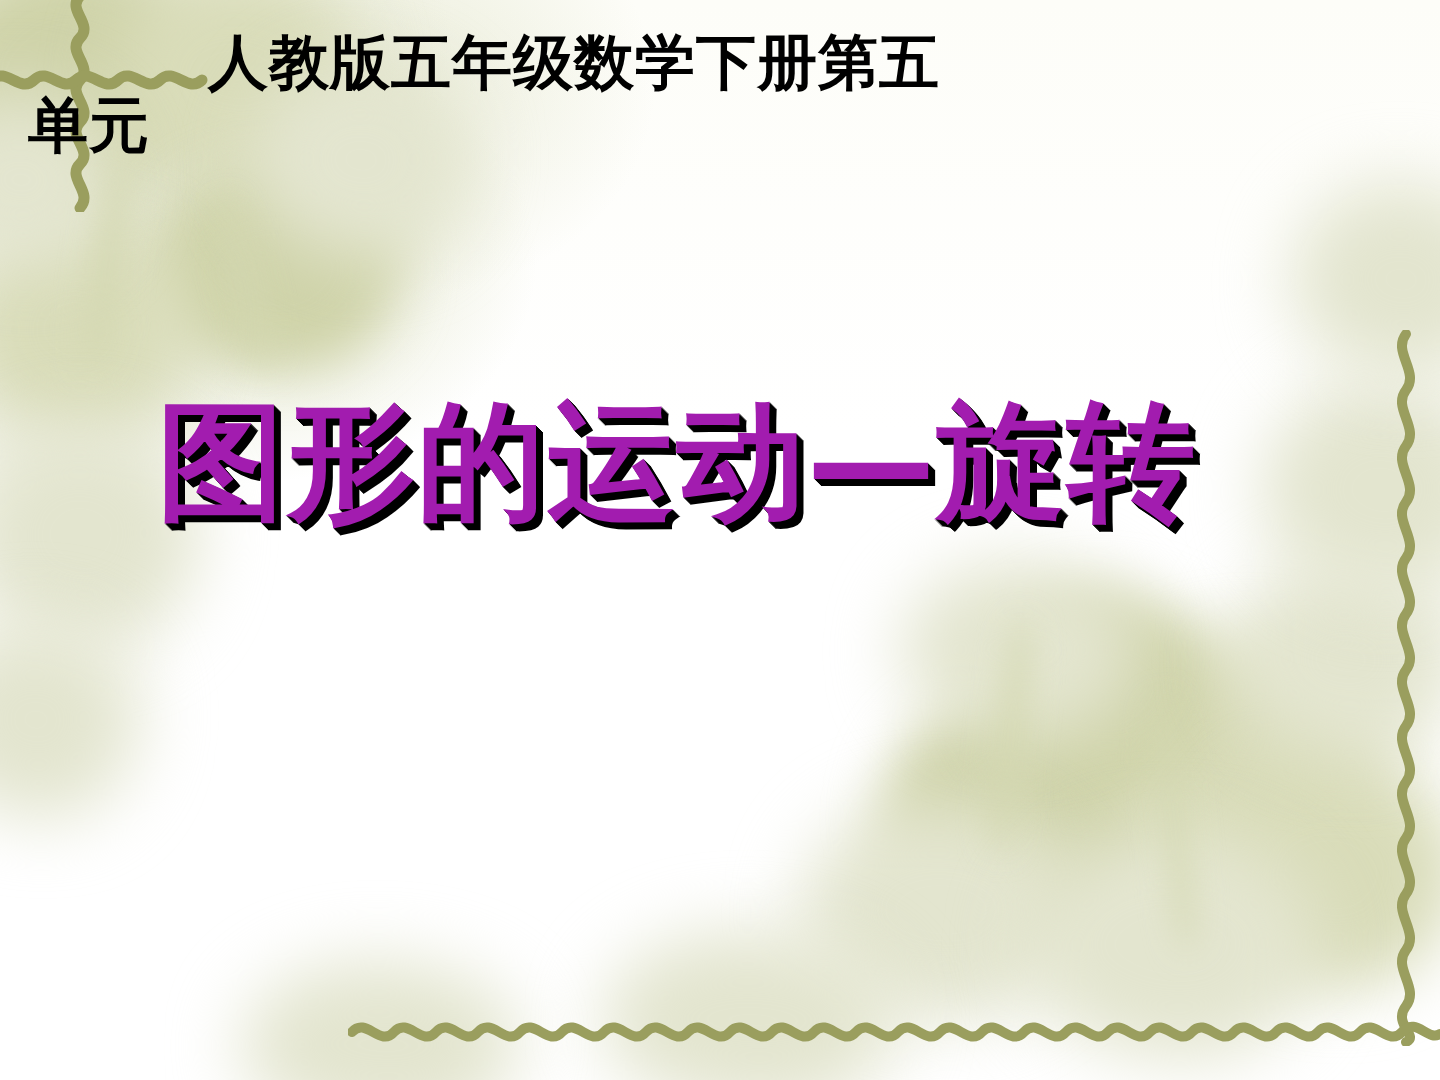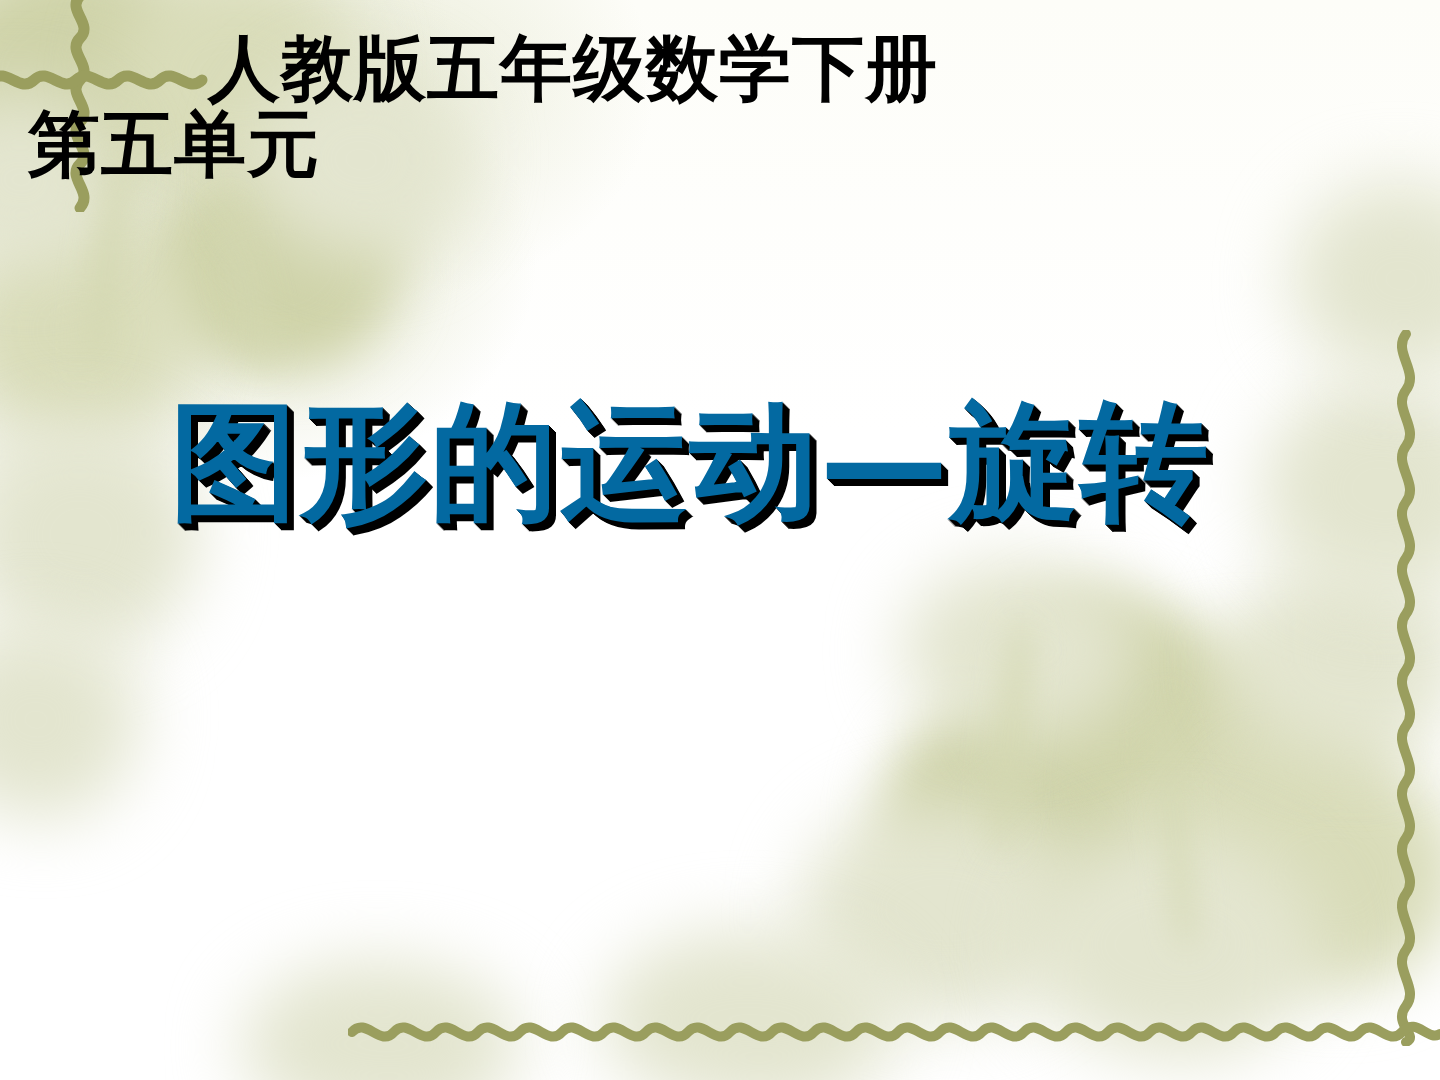--- a/index.html
+++ b/index.html
@@ -51,40 +51,40 @@
 
   
   .vine { position: absolute; pointer-events: none; }
 
   
   #heading {
     position: absolute;
     left: 28px;
     top: 32px;
     width: 930px;
-    font-size: 72px;
+    font-size: 60px;
     line-height: 1.05;
     font-weight: 700;
     color: #000000;
     letter-spacing: 1px;
     text-indent: 180px;
     font-family: "Liberation Serif", "DejaVu Serif", serif;
     z-index: 5;
   }
 
   
   #main-title {
     position: absolute;
-    left: 170px;
+    left: 157px;
     top: 398px;
     width: 1100px;
     font-size: 128px;
     line-height: 1;
     font-weight: 700;
-    color: #0369a1;
+    color: #a21caf;
     letter-spacing: 2px;
     white-space: nowrap;
     font-family: "DejaVu Sans", "Liberation Sans", sans-serif;
     text-shadow:
        7px 7px 0 #000000,
        6px 6px 0 #000000,
        5px 5px 0 #000000,
        4px 4px 0 #000000,
        3px 3px 0 #000000,
        2px 2px 0 #000000,

